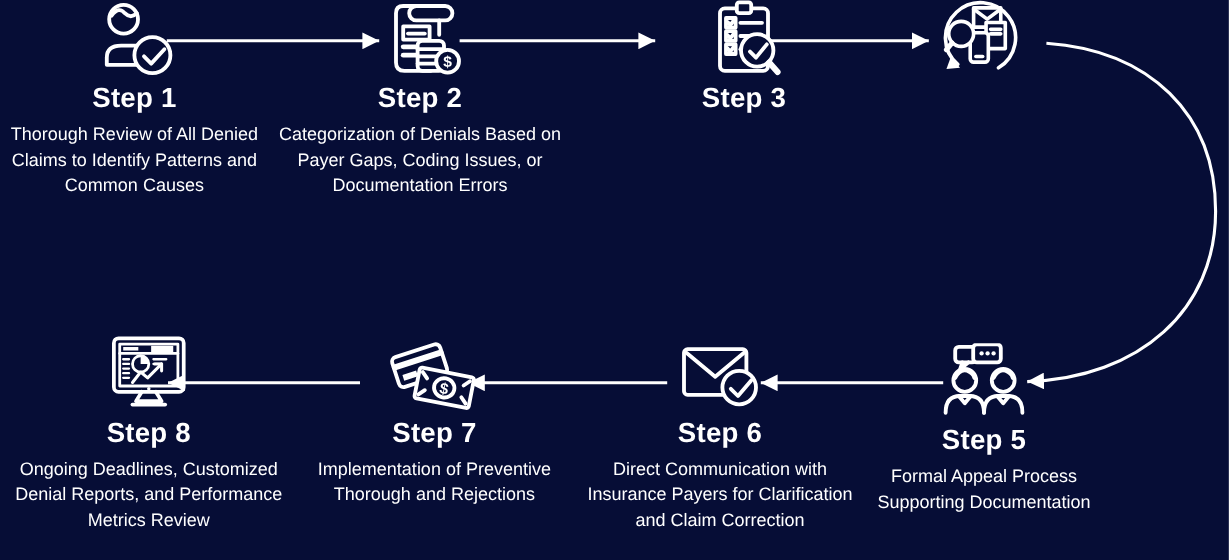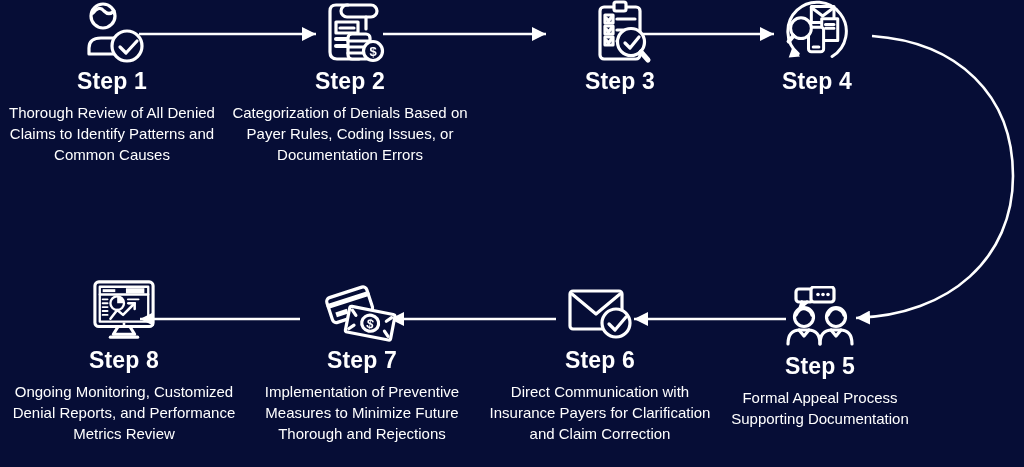--- a/index.html
+++ b/index.html
@@ -79,21 +79,21 @@
           <rect x="34" y="33" width="22" height="25" rx="4" class="bgfill" stroke="#fff"></rect>
           <path d="M34 40 H56 M34 46 H56 M34 52 H56"></path>
           <circle cx="59" cy="50" r="9.5" class="bgfill" stroke="#fff"></circle>
           <text x="59" y="55" font-size="13" text-anchor="middle" class="dollar">$</text>
         </g>
       </svg>
     </div>
     <div class="title">Step 2</div>
     <div class="desc">
       <div>Categorization of Denials Based on</div>
-      <div>Payer Rules, Coding Issues, or</div>
+      <div>Payer Gaps, Coding Issues, or</div>
       <div>Documentation Errors</div>
     </div>
   </div>
 
   <div class="step" style="left:498px;top:0;">
     <div class="icon">
       <svg width="74" height="64" viewBox="0 0 72 64">
         <g class="ic">
           <rect x="16" y="7" width="40" height="52" rx="4"></rect>
           <rect x="30" y="2" width="12" height="9" rx="2" class="bgfill" stroke="#fff"></rect>
@@ -125,21 +125,20 @@
           <path d="M34 9 L46 18 L58 9"></path>
           <rect x="45" y="21" width="17" height="23" class="bgfill" stroke="#fff"></rect>
           <path d="M49 27 H58 M49 31 H58"></path>
           <rect x="31" y="30" width="16" height="26" rx="3" class="bgfill" stroke="#fff"></rect>
           <path d="M36 51 H42"></path>
           <circle cx="23" cy="31" r="11" class="bgfill" stroke="#fff"></circle>
           <path d="M15 39 l-5 6" stroke-width="4.5"></path>
         </g>
       </svg>
     </div>
-    <div class="title">Step 4</div>
   </div>
 
   <div class="step" style="left:698px;top:285px;">
     <div class="icon">
       <svg width="78" height="62" viewBox="0 0 78 62">
         <g class="ic" stroke-width="3">
           <rect x="15" y="3" width="17" height="13" rx="3"></rect>
           <path d="M21 16 l-2 6 l7 -6"></path>
           <rect x="30" y="1" width="23" height="15" rx="3" class="bgfill" stroke="#fff"></rect>
           <circle cx="37" cy="8.5" r="1.8" class="fillw"></circle>
@@ -197,21 +196,20 @@
             <ellipse cx="53" cy="43" rx="8.5" ry="8"></ellipse>
             <text x="53" y="48" font-size="13" text-anchor="middle" class="dollar">$</text>
             <path d="M33 33.5 l4.5 4.5 M73 33.5 l-4.5 4.5 M33 52.5 l4.5 -4.5 M73 52.5 l-4.5 -4.5"></path>
           </g>
         </g>
       </svg>
     </div>
     <div class="title">Step 7</div>
     <div class="desc">
       <div>Implementation of Preventive</div>
-      <div>Measures to Minimize Future</div>
       <div>Thorough and Rejections</div>
     </div>
   </div>
 
   <div class="step" style="left:2px;top:279px;">
     <div class="icon">
       <svg width="78" height="64" viewBox="0 0 80 66">
         <g class="ic" stroke-width="3">
           <rect x="10" y="3" width="60" height="46" rx="4"></rect>
           <rect x="15" y="8" width="50" height="36" stroke-width="2.4"></rect>
@@ -225,19 +223,19 @@
           <path d="M26 41 L33 32 L39 37 L51 25" stroke-width="2.6"></path>
           <path d="M45 25 H51 V31" stroke-width="2.6"></path>
           <circle cx="40" cy="46.3" r="1.5" class="fillw"></circle>
           <path d="M34 49 L29 57 H51 L46 49"></path>
           <path d="M26 60 H54" stroke-width="3.4"></path>
         </g>
       </svg>
     </div>
     <div class="title">Step 8</div>
     <div class="desc">
-      <div>Ongoing Monitoring, Customized</div>
+      <div>Ongoing Deadlines, Customized</div>
       <div>Denial Reports, and Performance</div>
       <div>Metrics Review</div>
     </div>
   </div>
 
 </div>
 
 </body></html>

